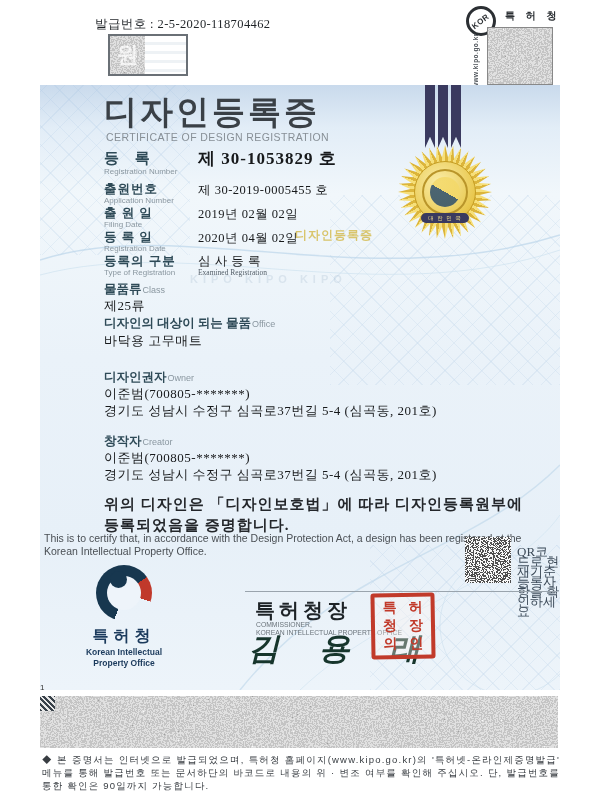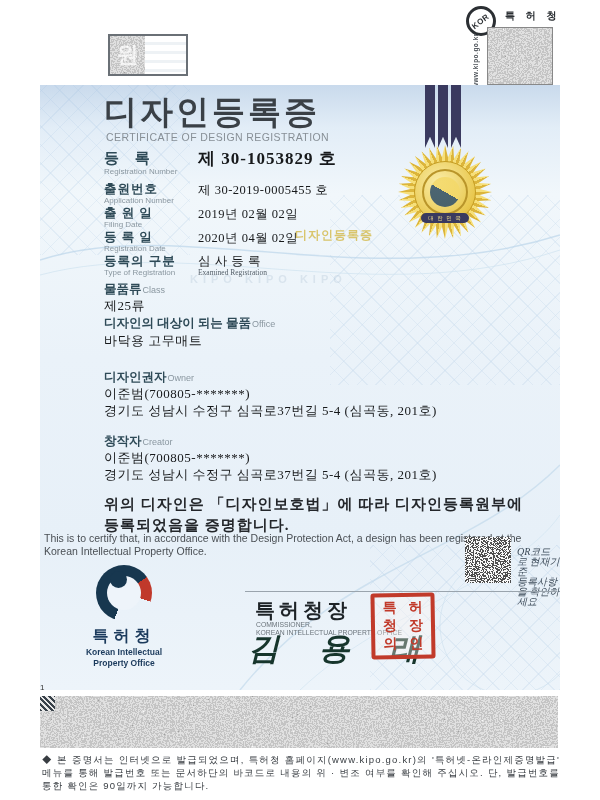--- a/index.html
+++ b/index.html
@@ -74,22 +74,22 @@
   .sec-lab .lab-en { font-size:9px;margin-top:40px; }
   .sec-val { position:absolute; left:64px; font-size:13px; }
 
   .stm { position:absolute; left:64px; font-size:15px; font-weight:bold; color:#23262a;
          font-family:"Liberation Serif", serif; letter-spacing:1px; }
   .stm-en { position:absolute; left:4px; top:447px; width:514px; font-size:10.5px; color:#4a4f54; line-height:13px; }
 
   .date-line { position:absolute; left:222px; top:467px; font-size:15px; }
   .qr-code { position:absolute; left:425px; top:452px; width:46px; height:46px; }
   .qr-code svg { width:100%; height:100%; display:block; }
-  .qr-cap { position:absolute; left:477px; top:462px; font-size:10px; color:#3c4a58; line-height:10px;
-            font-family:"Liberation Serif", serif;font-style:italic; }
+  .qr-cap { position:absolute; left:477px; top:462px; font-size:13px; color:#3c4a58; line-height:10px;
+            font-family:"Liberation Serif", serif; }
   .divider { position:absolute; left:205px; top:506px; width:312px; height:1px; background:#9aa4ad; }
 
   
   .tg { position:absolute; left:56px; top:480px; width:56px; height:56px; }
   .tg .swirl { position:absolute; inset:0; border-radius:50%;
         background:conic-gradient(from 200deg, #17374f 0 215deg, #c0392b 215deg 268deg, transparent 268deg 360deg); }
   .tg .hole { position:absolute; left:11px; top:11px; width:34px; height:34px; border-radius:50%; background:#eef4fa; }
   .tg .dot { position:absolute; left:14px; top:6px; width:17px; height:17px; border-radius:50%; background:#17374f; }
   .logo-ko { position:absolute; left:34px; top:541px; width:100px; text-align:center; font-size:16px;
              font-weight:bold; color:#1b3a5c; letter-spacing:5px; }
@@ -139,20 +139,21 @@
         <feFuncG type="discrete" tableValues="0.08 0.95"></feFuncG>
         <feFuncB type="discrete" tableValues="0.08 0.95"></feFuncB>
         <feFuncA type="table" tableValues="1 1"></feFuncA>
       </feComponentTransfer>
     </filter>
   </defs>
 </svg>
 
 <div id="page">
 
+  <div class="issue-no">발급번호 : 2-5-2020-118704462</div>
   <div class="stamp-box">
     <div class="stamp-left">
       <svg aria-hidden="true">
           <rect width="100%" height="100%" filter="url(#noiseGray)"></rect>
         </svg>
       <div class="stamp-glyph">원</div>
     </div>
     <div class="stamp-right"></div>
   </div>
 

